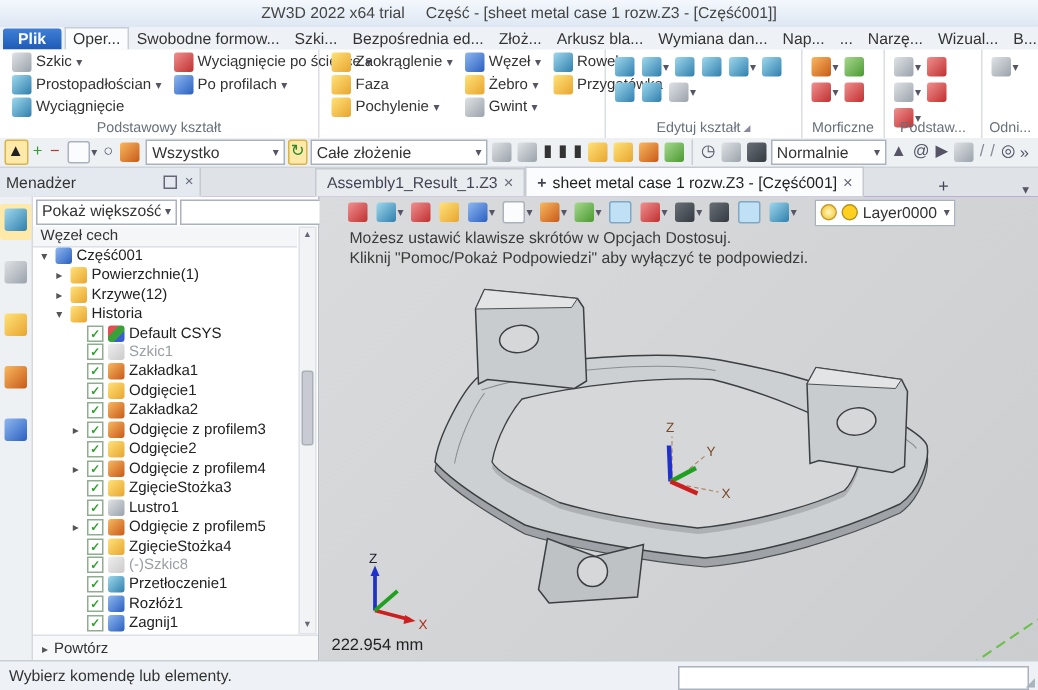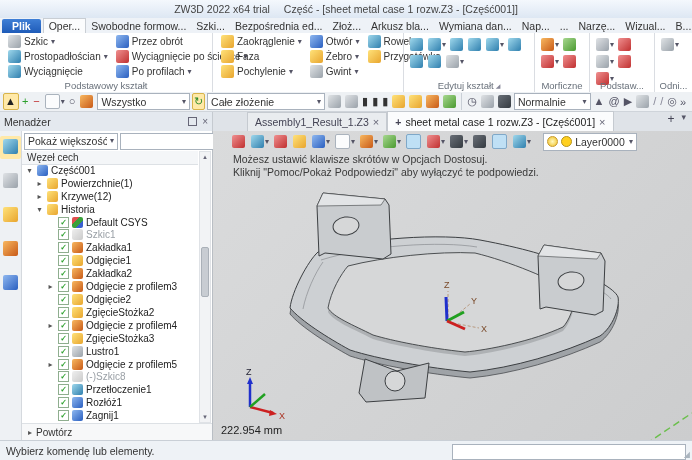--- a/index.html
+++ b/index.html
@@ -60,21 +60,21 @@
   .launcher{font-size:6px;color:#889;}
   
   #seltools{position:absolute;left:0;top:92px;width:692px;height:20px;background:#eef1f4;
     border-bottom:1px solid #cfd4da;display:flex;align-items:center;gap:2px;padding-left:3px;box-sizing:border-box;}
   .vti{display:flex;align-items:center;gap:1px;padding:1px;}
   #seltools .combo{width:86px;}
   #seltools .combo.scope{width:112px;}
   #seltools .combo.disp{width:70px;}
   
   #tabsrow{position:absolute;left:0;top:112px;width:692px;height:19px;background:#dfe3e8;
-    border-bottom:5px solid #6d28d9;display:flex;align-items:flex-start;}
+    border-bottom:5px solid #6d28d9;display:flex;align-items:flex-end;gap:42px;}
   #panelhead{width:213px;height:19px;background:#e4e9ef;border-right:1px solid #c5cad0;
     display:flex;align-items:center;box-sizing:border-box;padding:0 4px;}
   #panelhead .ptitle{font-size:10.5px;color:#333;}
   #panelhead .phicons{margin-left:auto;display:flex;gap:5px;align-items:center;}
   .wbox{width:7px;height:7px;border:1px solid #667;display:inline-block;}
   .xgl{font-size:10px;color:#667;line-height:10px;}
   #doctabs{display:flex;align-items:flex-end;margin-left:34px;height:19px;flex:1;}
   .dtab{display:flex;align-items:center;gap:4px;height:18px;padding:0 7px;font-size:10.5px;
     color:#445;background:#e9ecef;border:1px solid #c5cad0;border-bottom:none;white-space:nowrap;}
   .dtab.active{background:#fbfcfd;color:#222;height:19px;}
@@ -205,25 +205,20 @@
           <span class="icb tpl-icon tone-teal"></span>
           <span class="rlbl">Prostopadłościan</span>
           <span class="tpl-arrow dd">▾</span>
         </div>
         <div class="rbtn">
           <span class="icb tpl-icon tone-teal"></span>
           <span class="rlbl">Wyciągnięcie</span>
           <span class="tpl-arrow dd"></span>
         </div>
         <div class="rbtn">
-          <span class="icb tpl-icon tone-blue"></span>
-          <span class="rlbl">Przez obrót</span>
-          <span class="tpl-arrow dd"></span>
-        </div>
-        <div class="rbtn">
           <span class="icb tpl-icon tone-red"></span>
           <span class="rlbl">Wyciągnięcie po ścieżce</span>
           <span class="tpl-arrow dd">▾</span>
         </div>
         <div class="rbtn">
           <span class="icb tpl-icon tone-blue"></span>
           <span class="rlbl">Po profilach</span>
           <span class="tpl-arrow dd">▾</span>
         </div>
     </div>
@@ -241,21 +236,21 @@
           <span class="rlbl">Faza</span>
           <span class="tpl-arrow dd"></span>
         </div>
         <div class="rbtn">
           <span class="icb tpl-icon tone-yellow"></span>
           <span class="rlbl">Pochylenie</span>
           <span class="tpl-arrow dd">▾</span>
         </div>
         <div class="rbtn">
           <span class="icb tpl-icon tone-blue"></span>
-          <span class="rlbl">Otwór</span>
+          <span class="rlbl">Węzeł</span>
           <span class="tpl-arrow dd">▾</span>
         </div>
         <div class="rbtn">
           <span class="icb tpl-icon tone-yellow"></span>
           <span class="rlbl">Żebro</span>
           <span class="tpl-arrow dd">▾</span>
         </div>
         <div class="rbtn">
           <span class="icb tpl-icon tone-gray"></span>
           <span class="rlbl">Gwint</span>
@@ -600,26 +595,20 @@
             <span class="ti tpl-icon tone-orange"></span>
             <span class="tlabel">Odgięcie z profilem3</span>
           </div>
           <div class="trow ind2">
             <span class="tarrow tpl-arrow"></span>
             <span class="tcheck tpl-check shown"></span>
             <span class="ti tpl-icon tone-yellow"></span>
             <span class="tlabel">Odgięcie2</span>
           </div>
           <div class="trow ind2">
-            <span class="tarrow tpl-arrow"></span>
-            <span class="tcheck tpl-check shown"></span>
-            <span class="ti tpl-icon tone-yellow"></span>
-            <span class="tlabel">ZgięcieStożka2</span>
-          </div>
-          <div class="trow ind2">
             <span class="tarrow tpl-arrow">▸</span>
             <span class="tcheck tpl-check shown"></span>
             <span class="ti tpl-icon tone-orange"></span>
             <span class="tlabel">Odgięcie z profilem4</span>
           </div>
           <div class="trow ind2">
             <span class="tarrow tpl-arrow"></span>
             <span class="tcheck tpl-check shown"></span>
             <span class="ti tpl-icon tone-yellow"></span>
             <span class="tlabel">ZgięcieStożka3</span>
@@ -628,20 +617,26 @@
             <span class="tarrow tpl-arrow"></span>
             <span class="tcheck tpl-check shown"></span>
             <span class="ti tpl-icon tone-gray"></span>
             <span class="tlabel">Lustro1</span>
           </div>
           <div class="trow ind2">
             <span class="tarrow tpl-arrow">▸</span>
             <span class="tcheck tpl-check shown"></span>
             <span class="ti tpl-icon tone-orange"></span>
             <span class="tlabel">Odgięcie z profilem5</span>
+          </div>
+          <div class="trow ind2">
+            <span class="tarrow tpl-arrow"></span>
+            <span class="tcheck tpl-check shown"></span>
+            <span class="ti tpl-icon tone-yellow"></span>
+            <span class="tlabel">ZgięcieStożka4</span>
           </div>
           <div class="trow dim ind2">
             <span class="tarrow tpl-arrow"></span>
             <span class="tcheck tpl-check shown"></span>
             <span class="ti tpl-icon tone-gray"></span>
             <span class="tlabel">(-)Szkic8</span>
           </div>
           <div class="trow ind2">
             <span class="tarrow tpl-arrow"></span>
             <span class="tcheck tpl-check shown"></span>

